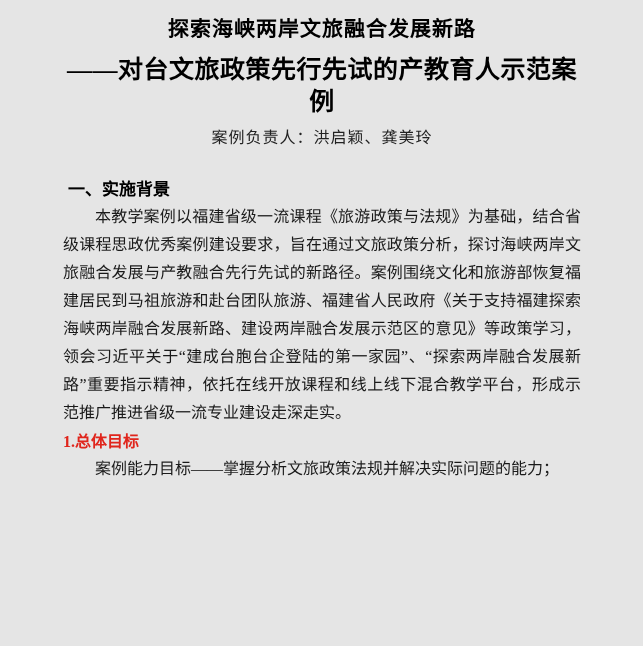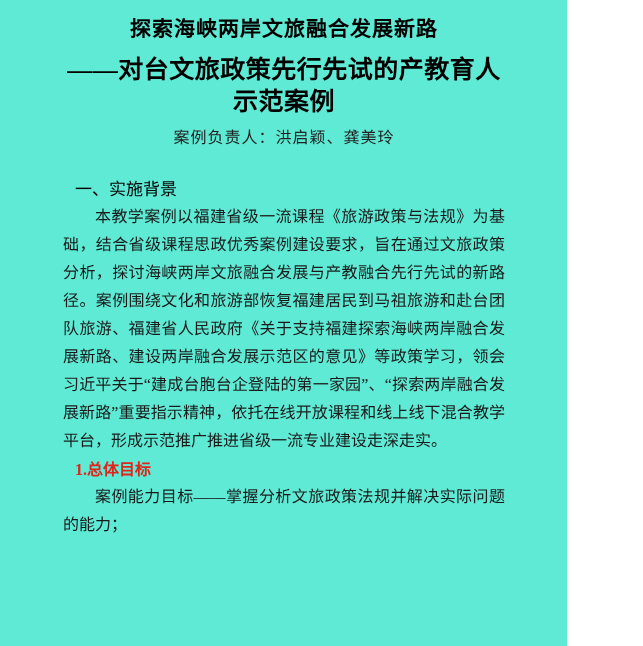--- a/index.html
+++ b/index.html
@@ -9,24 +9,24 @@
   }
   body {
     width: 643px;
     height: 646px;
     overflow: hidden;
     font-family: "Liberation Serif", "DejaVu Serif", serif;
     color: #111111;
   }
   .page {
     box-sizing: border-box;
-    width: 567px;
+    width: 643px;
     height: 646px;
     padding: 14px 62px 0 63px;
-    background: #5eead4;
+    background: #e5e5e5;
   }
   .doc-title {
     margin: 0;
     font-size: 21px;
     font-weight: bold;
     text-align: center;
     line-height: 30px;
     letter-spacing: 1px;
     color: #000000;
   }
@@ -42,31 +42,31 @@
   .author-line {
     margin: 9px 0 0 0;
     font-size: 16px;
     font-weight: normal;
     text-align: center;
     line-height: 22px;
     letter-spacing: 1px;
     color: #222222;
   }
   .section-heading {
-    margin: 28px 0 0 12px;
+    margin: 28px 0 0 5px;
     font-size: 17px;
-    font-weight: normal;
+    font-weight: bold;
     line-height: 26px;
     color: #000000;
   }
   .section-heading.tight {
     margin-top: 28px;
   }
   .sub-heading-red {
-    margin: 2px 0 0 12px;
+    margin: 2px 0 0 0;
     font-size: 16px;
     font-weight: bold;
     line-height: 26px;
   }
   .body-para {
     margin: 0;
     font-size: 16px;
     line-height: 28px;
     text-align: justify;
     text-justify: inter-ideograph;

